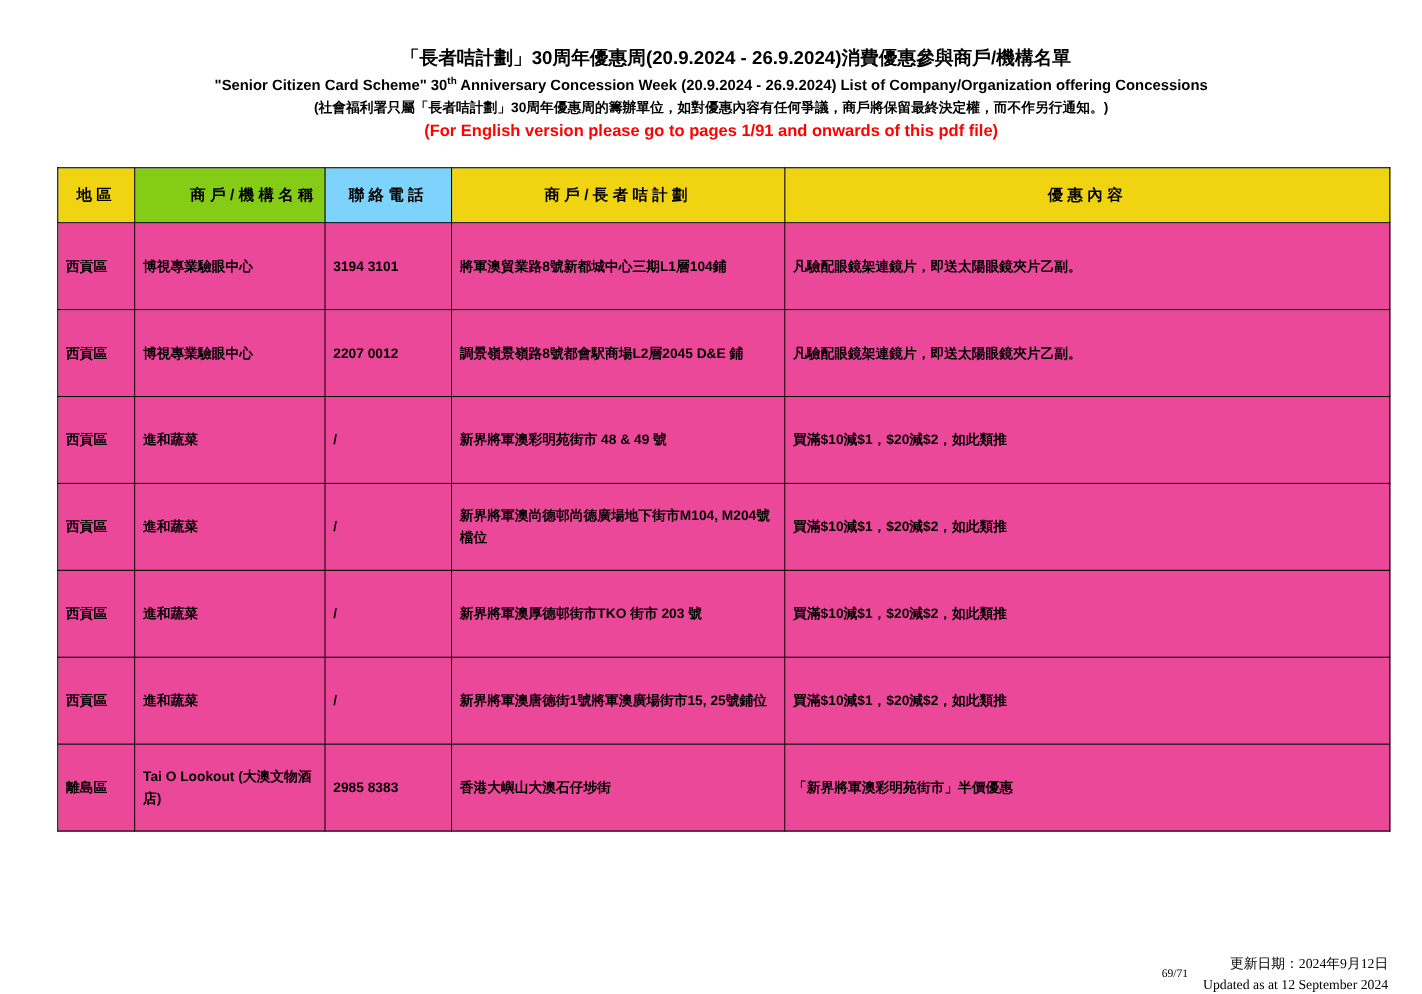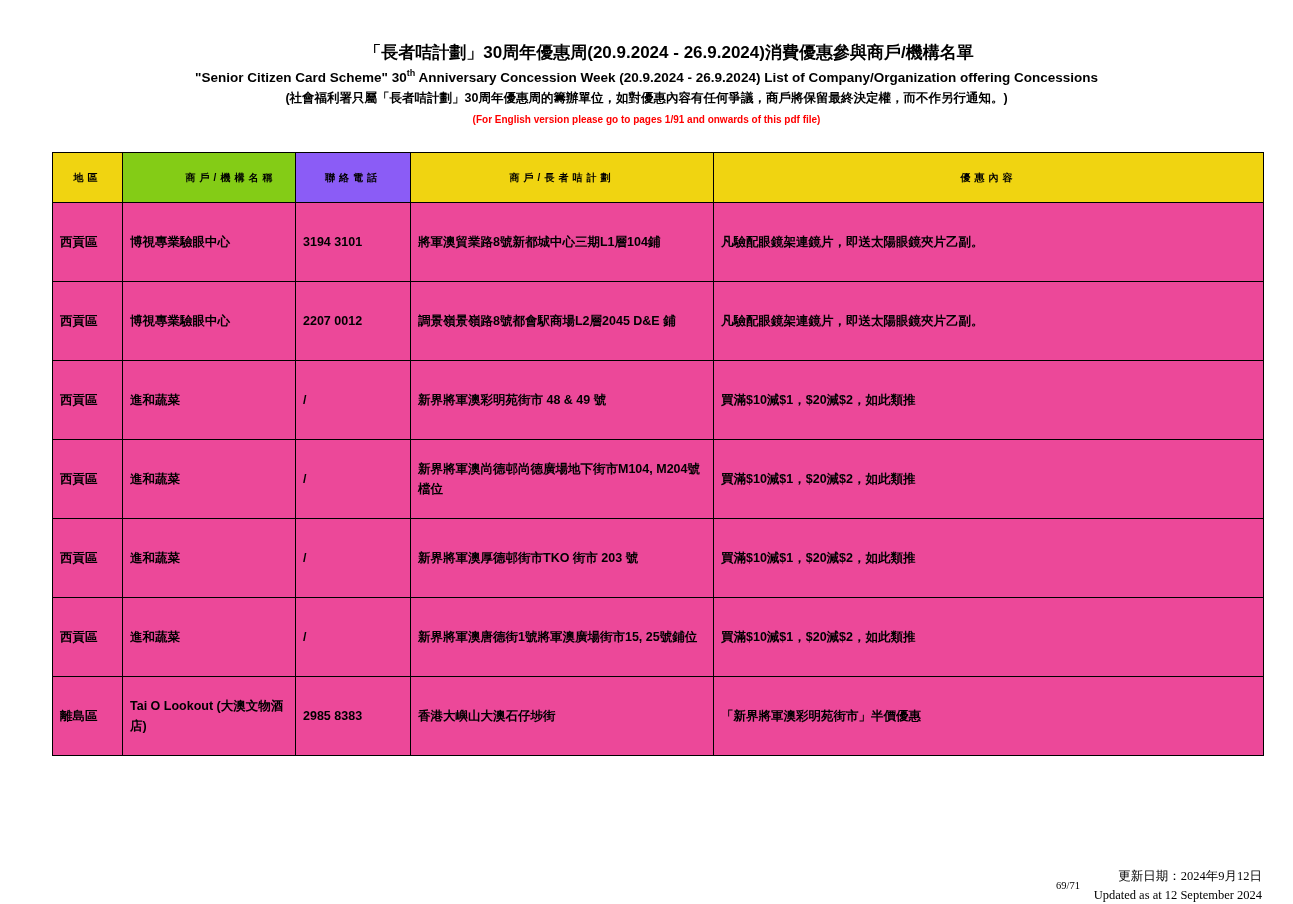--- a/index.html
+++ b/index.html
@@ -5,26 +5,26 @@
   * { margin:0; padding:0; box-sizing:border-box; }
   html,body { width:1293px; height:904px; background:#ffffff; overflow:hidden; }
   body { position:relative; font-family:"Liberation Sans", sans-serif; color:#000; }
 
   .header-block { position:absolute; top:44px; left:0; width:1293px; text-align:center; font-weight:700; }
   .t-zh  { font-size:17px; line-height:18px;margin-left:45px; }
   .t-en  { font-size:13.5px; line-height:22px; }
   .t-en sup { font-size:9px; vertical-align:super; }
   .n-zh  { font-size:12.5px; line-height:19px; }
   .n-en  { font-size:13px; line-height:15.5px; width:1238px; margin:0 auto; }
-  .n-red { font-size:10px; line-height:17px; margin-top:3px; }
+  .n-red { font-size:15px; line-height:17px; margin-top:3px; }
 
   table.offers { position:absolute; left:52px; top:152px; width:1211px; border-collapse:collapse; table-layout:fixed; }
   table.offers th, table.offers td { border:1.5px solid #000; }
   table.offers th {
-    height:50px; font-size:10px; font-weight:700; letter-spacing:4px;
+    height:50px; font-size:14px; font-weight:700; letter-spacing:4px;
     vertical-align:middle;
   }
   table.offers td {
     height:79px; font-size:12.5px; font-weight:700; line-height:1.6;
     vertical-align:middle; padding:4px 7px; text-align:left; background:#ec4899;
   }
   td.c-phone { text-align:center;margin-left:16px; }
   col.c1 { width:70px; } col.c2 { width:173px; } col.c3 { width:115px; }
   col.c4 { width:303px; } col.c5 { width:550px; }
 
@@ -48,21 +48,21 @@
       <col class="c1">
       <col class="c2">
       <col class="c3">
       <col class="c4">
       <col class="c5">
     </colgroup>
   <thead>
     <tr>
       <th class="hdr" style="background: rgb(240, 212, 17);">地區</th>
       <th class="hdr" style="background: #84cc16; padding-left: 44px;">商戶/機構名稱</th>
-      <th class="hdr" style="background: #8b5cf6;">聯絡電話</th>
+      <th class="hdr" style="background: #7dd3fc;">聯絡電話</th>
       <th class="hdr" style="background: rgb(240, 212, 17);">商戶/長者咭計劃</th>
       <th class="hdr" style="background: rgb(240, 212, 17);">優惠內容</th>
     </tr>
   </thead>
   <tbody>
     <tr>
       <td>西貢區</td>
       <td>博視專業驗眼中心</td>
       <td class="c-phone">3194 3101</td>
       <td>將軍澳貿業路8號新都城中心三期L1層104鋪</td>

